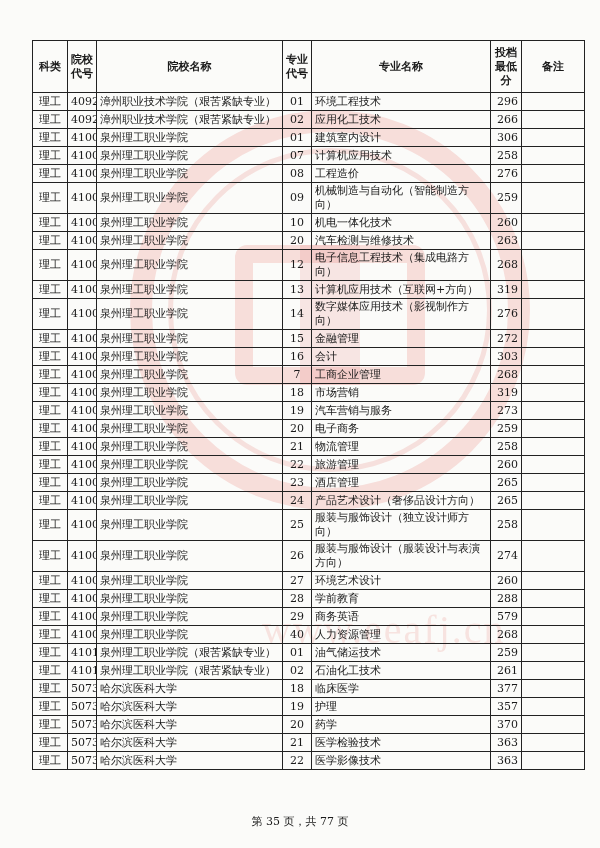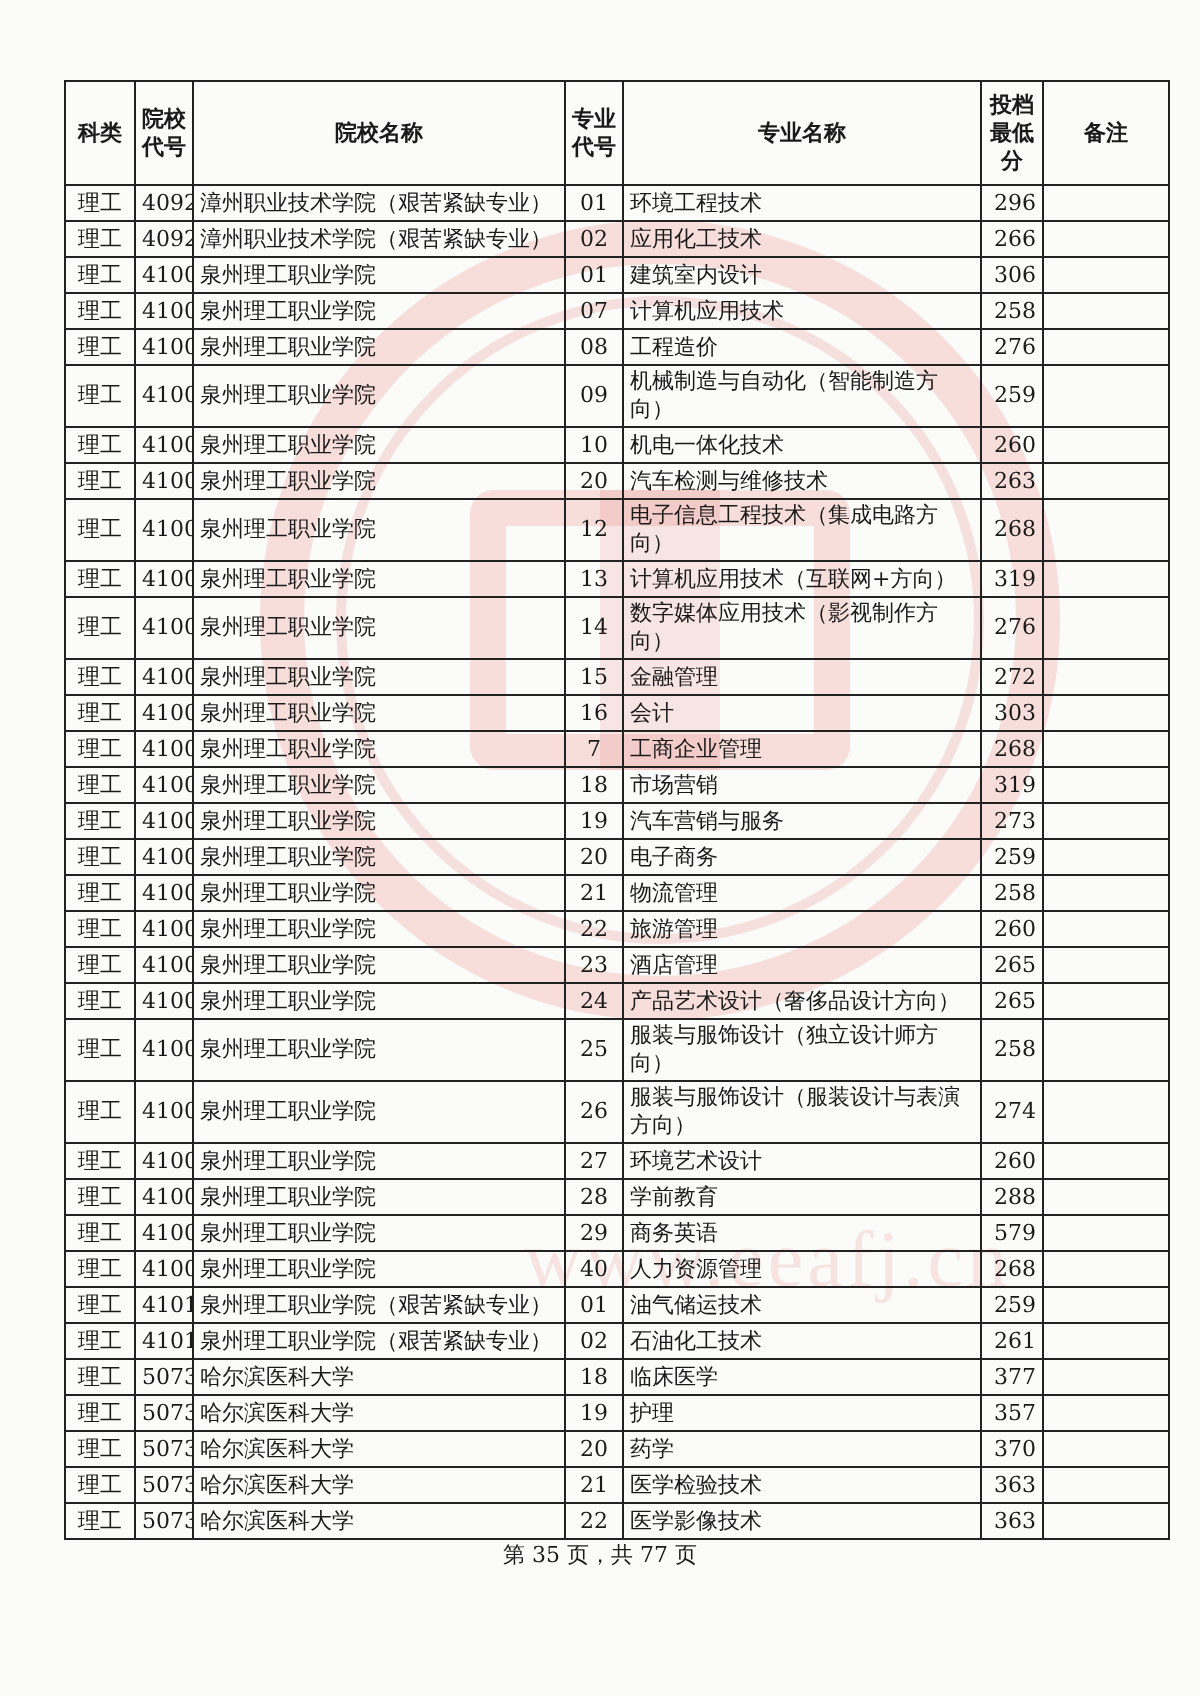--- a/index.html
+++ b/index.html
@@ -49,21 +49,21 @@
   th {
     font-weight:bold; height:51px; text-align:center; font-size:11px;
     white-space:normal; line-height:14px;
   }
   tr.r1 td { height:17px; }
   tr.r2 td { height:30px; }
   td.c-cat, td.c-code, td.c-mcode { text-align:center; }
   td.c-school, td.c-major { text-align:left; white-space:normal; }
   td.c-score { text-align:right;margin-top:24px; }
   .footer {
-    position:absolute; left:0; width:600px; top:770px; text-align:center;
+    position:absolute; left:0; width:600px; top:814px; text-align:center;
     font-size:11px; z-index:1;
   }
 </style>
 </head>
 <body>
 
 <div class="seal"></div>
 <div class="seal-inner"></div>
 <div class="seal-bar"></div>
 <div class="seal-core"></div>

